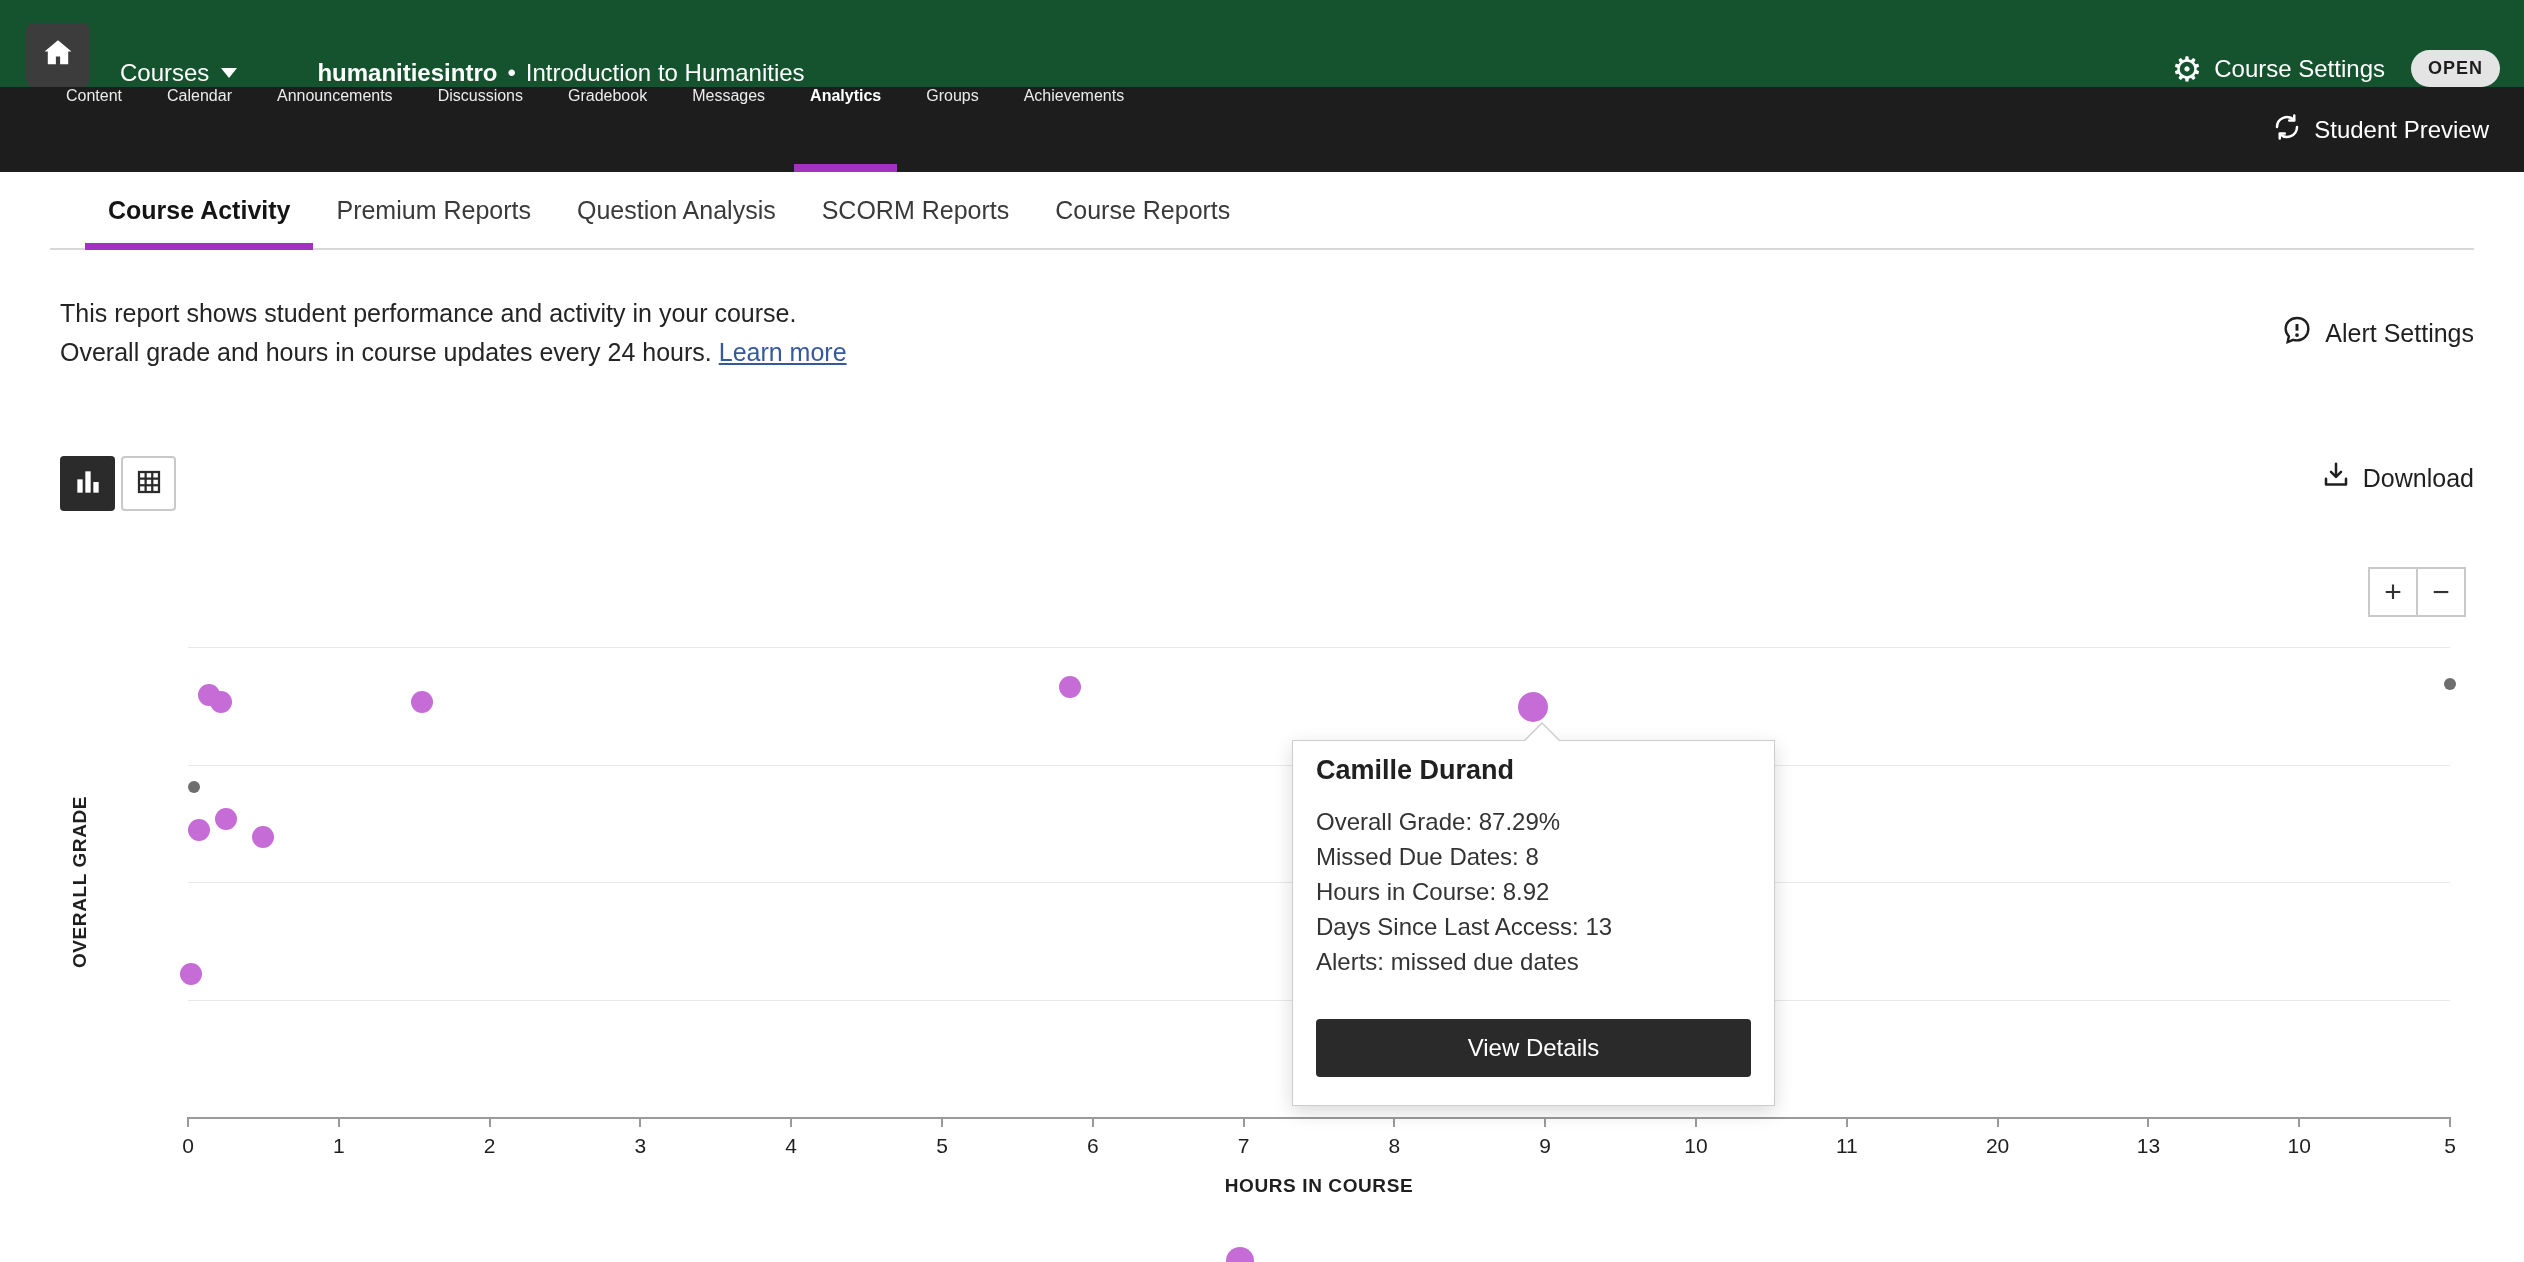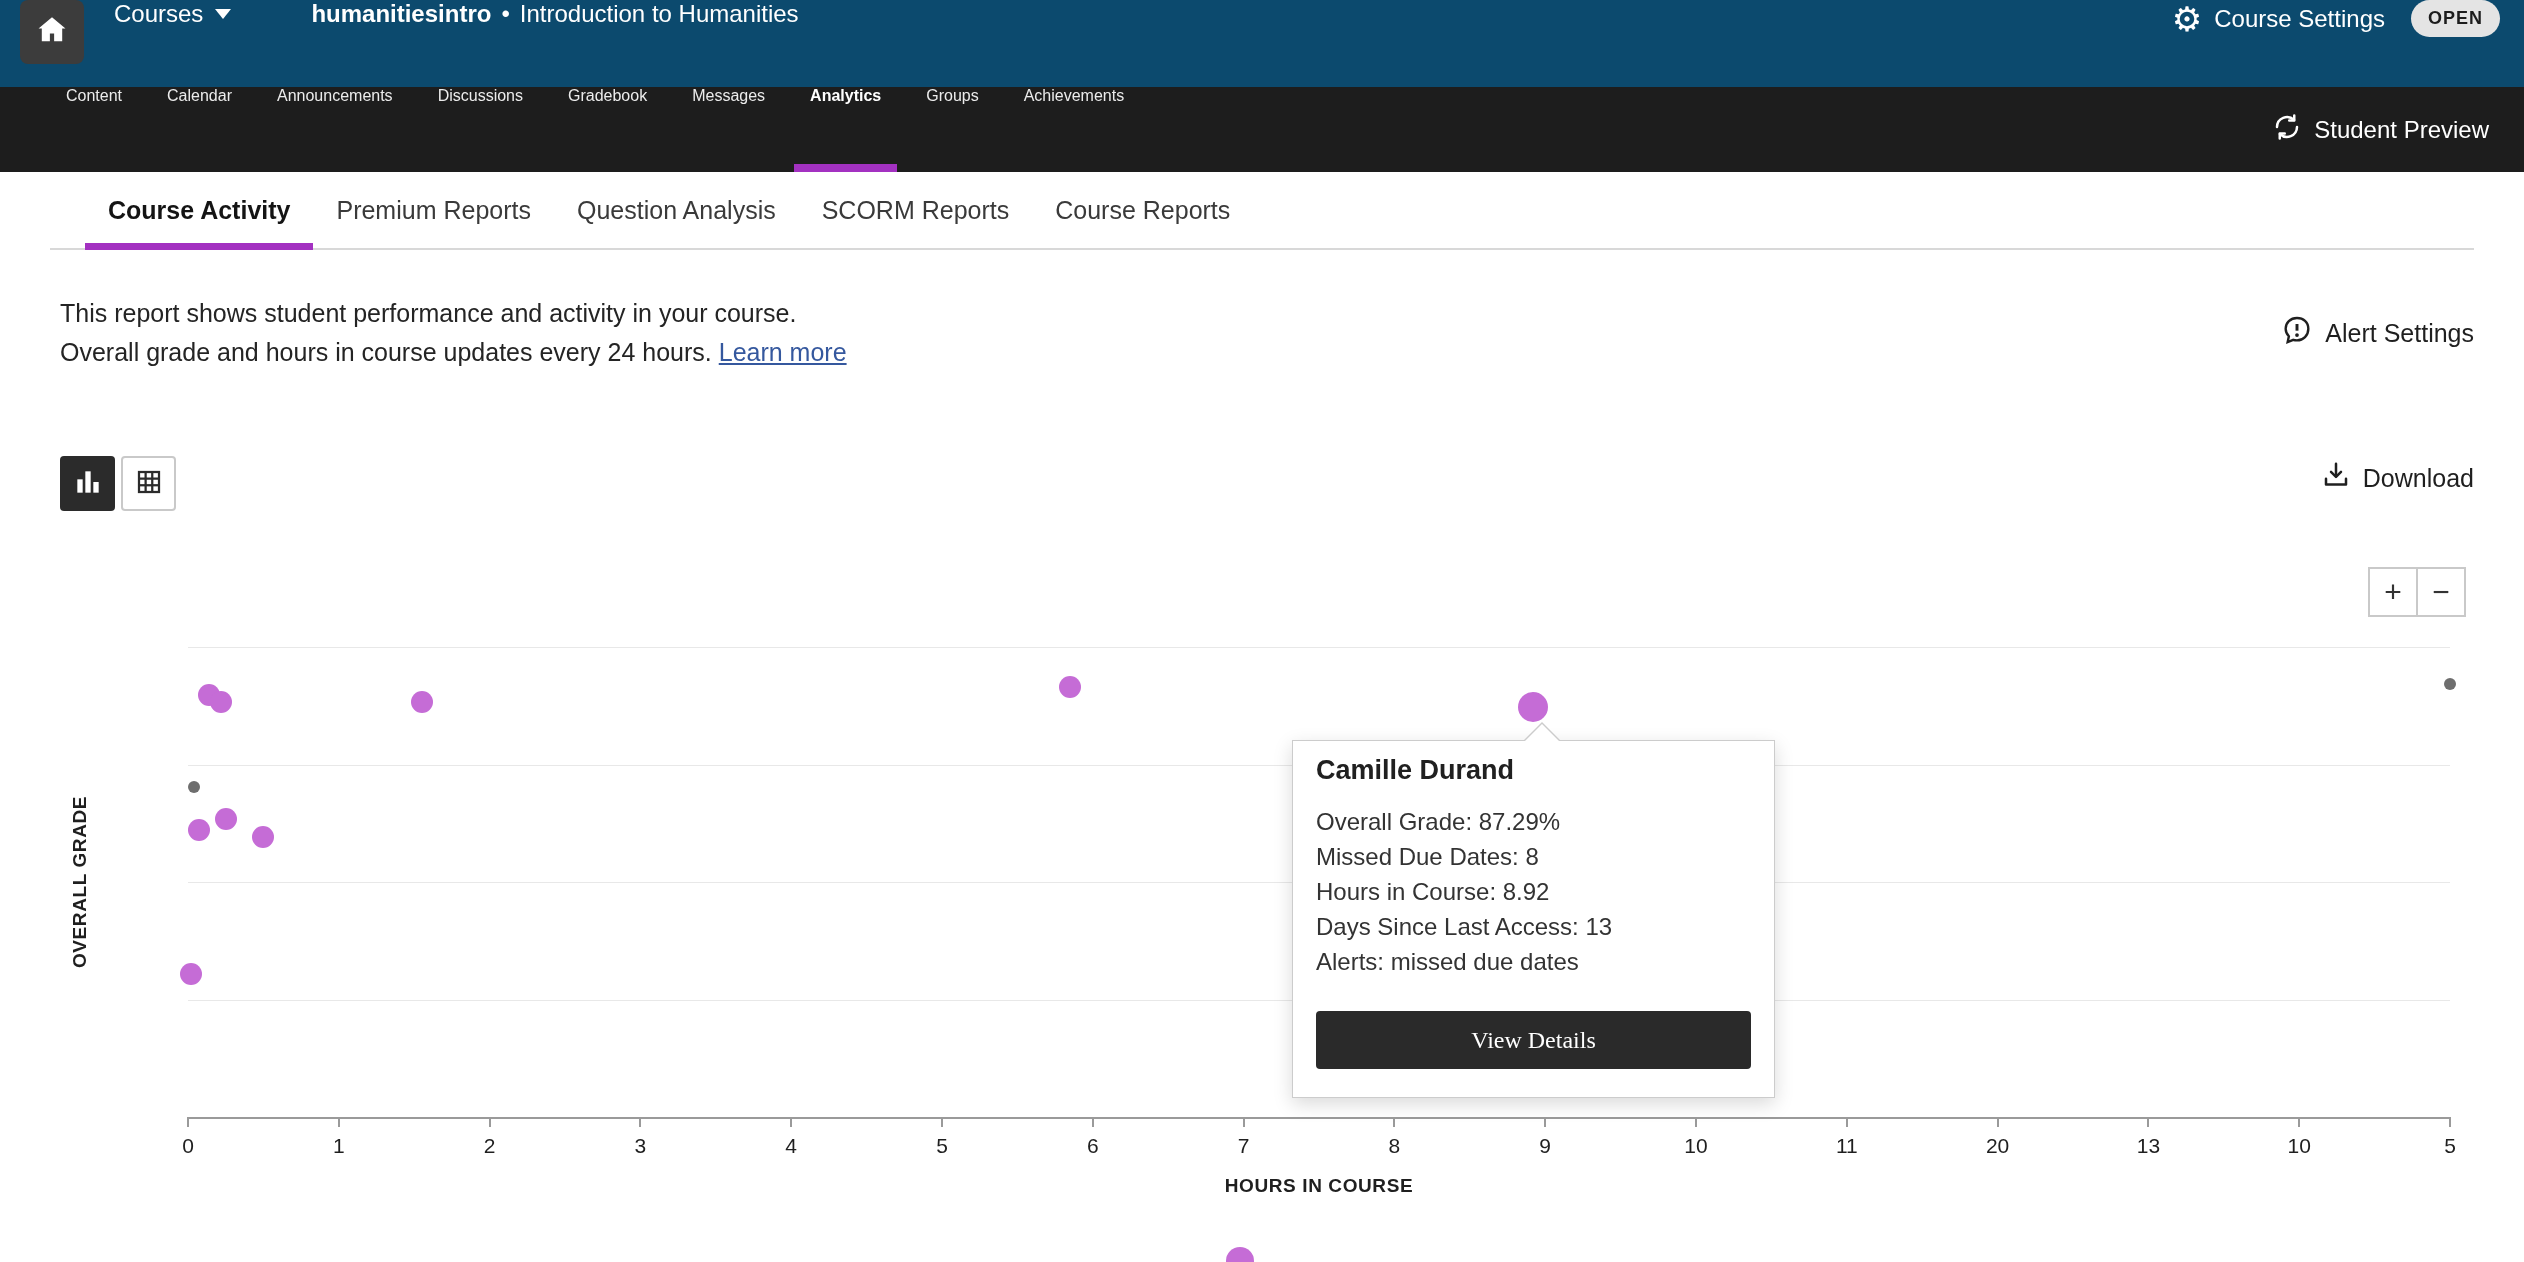--- a/index.html
+++ b/index.html
@@ -5,22 +5,22 @@
   * { box-sizing: border-box; }
   html,body { margin:0; padding:0; }
   body {
     width:2524px; height:1262px; position:relative; overflow:hidden;
     background:#ffffff; font-family:"Liberation Sans", sans-serif; color:#202020;
   }
 
   
   .topbar {
     position:absolute; top:0; left:0; right:0; height:87px;
-    background:#0c4a6e; color:#fff; display:flex; align-items:flex-start;
-    padding:0 24px 0 20px;
+    background:#14532d; color:#fff; display:flex; align-items:flex-end;
+    padding:0 24px 0 26px;
   }
   .home-tile {
     width:64px; height:64px; background:#3c3c3c; border-radius:8px;
     display:flex; align-items:center; justify-content:center; cursor:pointer;
   }
   .courses { display:flex; align-items:center; gap:12px; margin-left:30px; font-size:24px; cursor:pointer; }
   .caret { width:0; height:0; border-left:8px solid transparent; border-right:8px solid transparent; border-top:10px solid #fff; }
   .breadcrumb { margin-left:80px; font-size:24px; display:flex; align-items:center; gap:10px; white-space:nowrap; }
   .course-code { font-weight:700; }
   .topbar-right { margin-left:auto; display:flex; align-items:center; gap:12px; }
@@ -91,22 +91,22 @@
   .tooltip {
     position:absolute; left:1292px; top:740px; width:483px; background:#fff;
     border:1px solid #cccccc; box-shadow:0 6px 18px rgba(0,0,0,0.15);
     padding:14px 23px 28px; z-index:5;
   }
   .tooltip::before { content:""; position:absolute; top:-19px; left:230px; border:19px solid transparent; border-top:none; border-bottom:19px solid #cccccc; }
   .tooltip::after  { content:""; position:absolute; top:-17px; left:232px; border:17px solid transparent; border-top:none; border-bottom:17px solid #ffffff; }
   .tooltip-title { font-size:27px; font-weight:700; color:#202020; margin-bottom:18px; }
   .tooltip-row { font-size:24px; color:#333333; line-height:35px; }
   .view-details {
-    margin-top:32px; width:100%; height:58px; background:#2a2a2a; color:#fff;
-    font-size:24px; border:none; border-radius:4px; font-family:Liberation Serif, serif; cursor:pointer;
+    margin-top:40px; width:100%; height:58px; background:#2a2a2a; color:#fff;
+    font-size:24px; border:none; border-radius:4px; font-family:Liberation Sans, sans-serif; cursor:pointer;
   }
 
   .partial-dot { position:absolute; left:1226px; top:1247px; width:28px; height:28px; border-radius:50%; background:#c56cd6; }
 </style>
 </head>
 <body>
 
 <header class="topbar">
   <div class="home-tile">
     <span>

